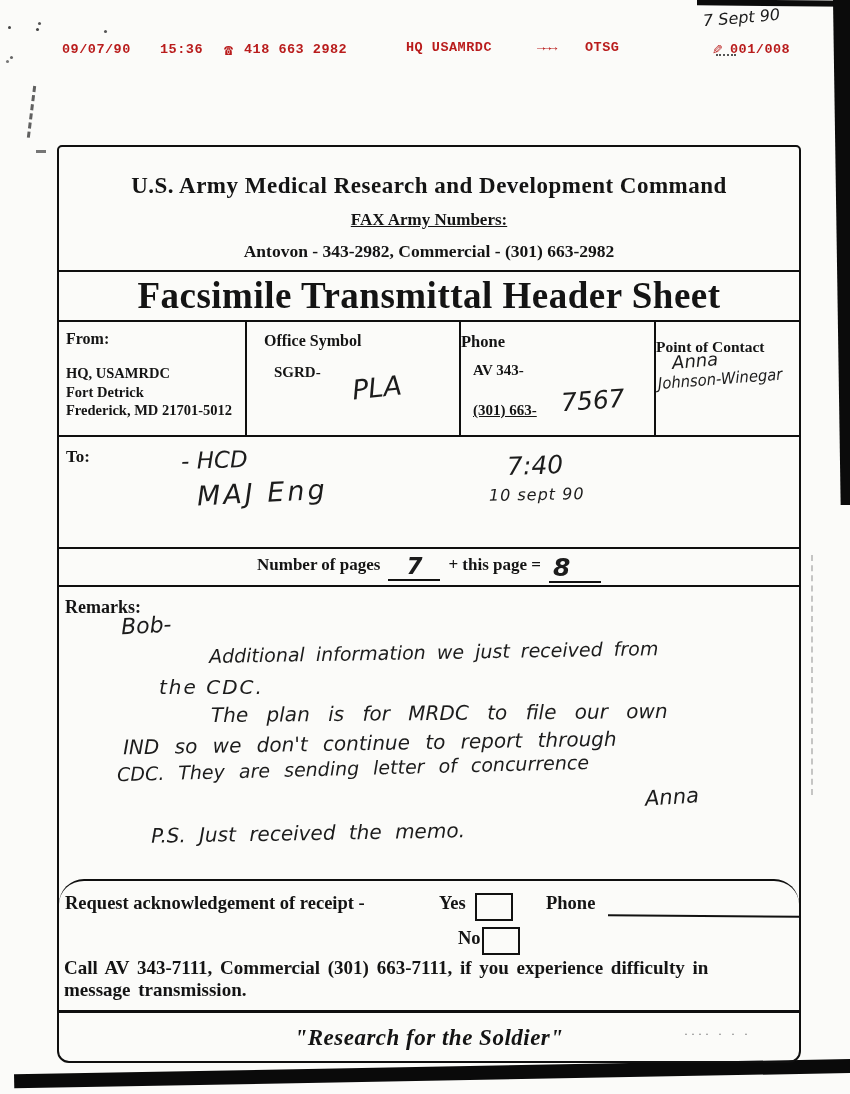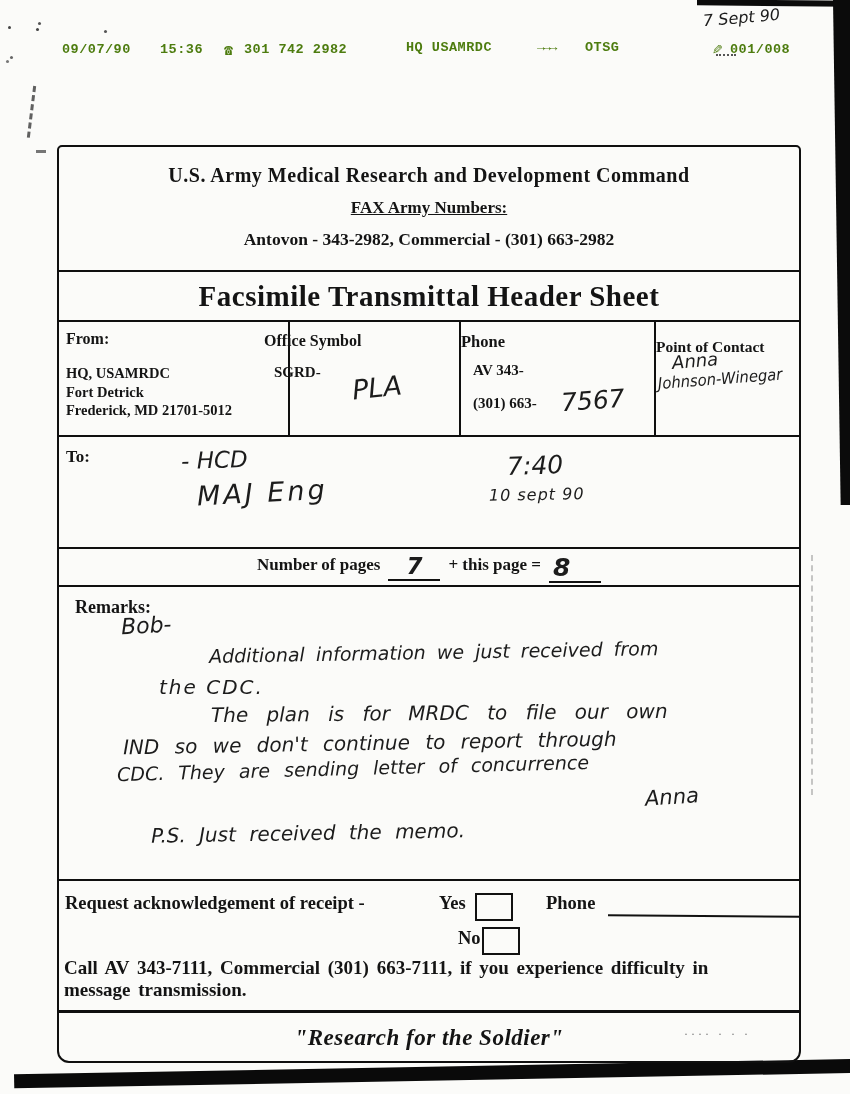--- a/index.html
+++ b/index.html
@@ -14,59 +14,59 @@
   .scan-right-bar{left:833px;top:0;width:17px;height:505px;background:#0b0b0b;
     clip-path:polygon(0 0,100% 0,100% 100%,45% 100%);}
   .scan-right-dashes{left:811px;top:555px;height:240px;width:0;border-left:2px dashed #9a9a9a;opacity:.55;}
   .noise-dots{left:8px;top:26px;width:3px;height:3px;background:#444;border-radius:50%;
     box-shadow:28px 2px 0 #444, 30px -4px 0 #555, 96px 4px 0 #555, 2px 30px 0 #666, -2px 34px 0 0 #777;}
   .noise-squiggle{left:30px;top:86px;width:3px;height:52px;border-left:3px dashed #3a3a3a;transform:rotate(7deg);opacity:.8;}
   .noise-squiggle2{left:36px;top:150px;width:10px;height:3px;background:#555;opacity:.8;}
   .bottom-bar{left:14px;top:1059px;width:838px;height:14px;background:#0a0a0a;
     transform:rotate(-1.05deg);transform-origin:right center;}
   
-  .fax-meta{font-family:"Liberation Mono", monospace;font-weight:700;font-size:13.5px;color:#4d7c0f;letter-spacing:.5px;white-space:nowrap;}
+  .fax-meta{font-family:"Liberation Mono", monospace;font-weight:700;font-size:13.5px;color:#b91c1c;letter-spacing:.5px;white-space:nowrap;}
   
   .hw{font-family:"DejaVu Sans", cursive;font-style:italic;color:#1c1c1c;white-space:nowrap;line-height:1;}
   
   .main-box{left:57px;top:145px;width:744px;height:918px;border:2.5px solid #0f0f0f;
     border-radius:5px 5px 12px 12px;box-sizing:border-box;background:transparent;}
   .sec{position:absolute;left:0;width:100%;box-sizing:border-box;border-top:2.5px solid #0f0f0f;}
   .sec-command{top:0;height:123px;border-top:none;text-align:center;}
-  .command-title{margin-top:17px;font-size:20px;font-weight:700;letter-spacing:.5px;text-align:center;}
+  .command-title{margin-top:26px;font-size:23px;font-weight:700;letter-spacing:.5px;text-align:center;}
   .fax-label{margin-top:11px;font-size:17px;font-weight:700;text-decoration:underline;}
   .fax-numbers{margin-top:11px;font-size:17.5px;font-weight:700;}
   .sec-sheet{top:123px;height:50px;text-align:center;}
-  .sheet-title{font-size:29px;font-weight:700;line-height:48px;letter-spacing:.5px;}
+  .sheet-title{font-size:37px;font-weight:700;line-height:48px;letter-spacing:.5px;}
   
   .sec-from{top:173px;height:115px;}
   .cell{position:absolute;top:0;height:100%;box-sizing:border-box;}
-  .cell-from{left:0;width:231px;border-right:2.5px solid #0f0f0f;}
+  .cell-from{left:0;width:188px;border-right:2.5px solid #0f0f0f;}
   .cell-office{left:205px;width:197px;border-right:2.5px solid #0f0f0f;}
   .cell-phone{left:402px;width:195px;border-right:2.5px solid #0f0f0f;}
   .cell-poc{left:597px;width:147px;}
   .cell-label{font-weight:700;font-size:16px;}
   .cell-label-left{position:absolute;left:7px;top:8px;}
   .cell-label-center{display:block;text-align:left;margin-top:10px;}
   .from-address{position:absolute;left:7px;top:42px;font-size:14.5px;line-height:1.28;font-weight:600;}
   .printed-sm{position:absolute;font-size:15px;font-weight:600;}
   
   .sec-to{top:288px;height:112px;}
   .to-label{position:absolute;left:7px;top:10px;font-weight:700;font-size:17px;}
   
   .sec-pages{top:400px;height:38px;text-align:center;font-weight:700;font-size:17px;}
   .pages-inner{margin-top:6px;display:inline-flex;align-items:flex-start;gap:8px;}
   .blank{display:inline-block;border-bottom:2px solid #111;text-align:center;}
   .blank-pages{width:52px;}
   .blank-total{width:48px;text-align:left;padding-left:4px;}
   
   .sec-remarks{top:438px;height:294px;}
-  .remarks-label{position:absolute;left:16px;top:10px;font-weight:700;font-size:18px;}
+  .remarks-label{position:absolute;left:6px;top:10px;font-weight:700;font-size:18px;}
   
-  .sec-ack{top:732px;height:131px;font-weight:700;}
+  .sec-ack{top:732px;height:131px;font-weight:700;border-radius:25px;}
   .ack-request{position:absolute;left:6px;top:12px;font-size:18.5px;}
   .ack-yes{position:absolute;left:380px;top:12px;font-size:18.5px;}
   .ack-no{position:absolute;left:399px;top:47px;font-size:18.5px;}
   .checkbox{position:absolute;width:34px;height:24px;border:2.5px solid #111;background:transparent;}
   .cb-yes{left:416px;top:12px;}
   .cb-no{left:423px;top:46px;}
   .ack-phone{position:absolute;left:487px;top:12px;font-size:18.5px;}
   .phone-line{position:absolute;left:549px;top:34px;width:192px;border-bottom:2.5px solid #111;transform:rotate(.4deg);}
   .difficulty{position:absolute;left:5px;top:76px;width:738px;font-size:19px;line-height:1.17;font-weight:700;word-spacing:3px;}
   
@@ -82,21 +82,21 @@
 <div class="abs scan-right-dashes"></div>
 <div class="abs noise-dots"></div>
 <div class="abs noise-squiggle"></div>
 <div class="abs noise-squiggle2"></div>
 <div class="abs bottom-bar"></div>
 
 <div>
   <span class="abs fax-meta" style="left:62px;top:42px;">09/07/90</span>
   <span class="abs fax-meta" style="left:160px;top:42px;">15:36</span>
   <span class="abs fax-meta" style="left:224px;top:41px;font-size:15px;">☎</span>
-  <span class="abs fax-meta" style="left:244px;top:42px;">301 742 2982</span>
+  <span class="abs fax-meta" style="left:244px;top:42px;">418 663 2982</span>
   <span class="abs fax-meta" style="left:406px;top:40px;">HQ USAMRDC</span>
   <span class="abs fax-meta" style="left:537px;top:40px;letter-spacing:-2px;">→→→</span>
   <span class="abs fax-meta" style="left:585px;top:40px;">OTSG</span>
   <span class="abs fax-meta" style="left:712px;top:39px;font-size:16px;transform:scaleX(-1);">✎</span>
   <span class="abs fax-meta" style="left:730px;top:42px;">001/008</span>
   <span class="abs" style="left:716px;top:54px;width:20px;border-bottom:2px dotted #555;"></span>
 </div>
 <span class="abs hw" style="left:703px;top:10px;font-size:16px;transform:rotate(-5deg);">7 Sept 90</span>
 
 <div class="abs main-box">
@@ -121,21 +121,21 @@
       </div>
     </div>
     <div class="cell cell-office">
       <span class="cell-label cell-label-center">Office Symbol</span>
       <span class="printed-sm" style="left:10px;top:42px;">SGRD-</span>
       <span class="hw abs" style="left:88px;top:52px;font-size:27px;transform:rotate(-6deg);">PLA</span>
     </div>
     <div class="cell cell-phone">
       <span class="cell-label cell-label-center" style="font-size:16.5px;">Phone</span>
       <span class="printed-sm" style="left:12px;top:40px;">AV 343-</span>
-      <span class="printed-sm" style="left:12px;top:73px;">(301) 663-</span>
+      <span class="printed-sm" style="left:12px;top:80px;text-decoration:underline;">(301) 663-</span>
       <span class="hw abs" style="left:100px;top:66px;font-size:25px;transform:rotate(-4deg);">7567</span>
     </div>
     <div class="cell cell-poc">
       <span class="cell-label cell-label-center" style="font-size:15.5px;margin-top:16px;">Point of Contact</span>
       <span class="hw abs" style="left:16px;top:30px;font-size:18px;transform:rotate(-5deg);">Anna</span>
       <span class="hw abs" style="left:2px;top:54px;font-size:16px;transform:scaleX(.92) rotate(-4deg);transform-origin:left;">Johnson-Winegar</span>
     </div>
   </div>
 
   <div class="sec sec-to">

